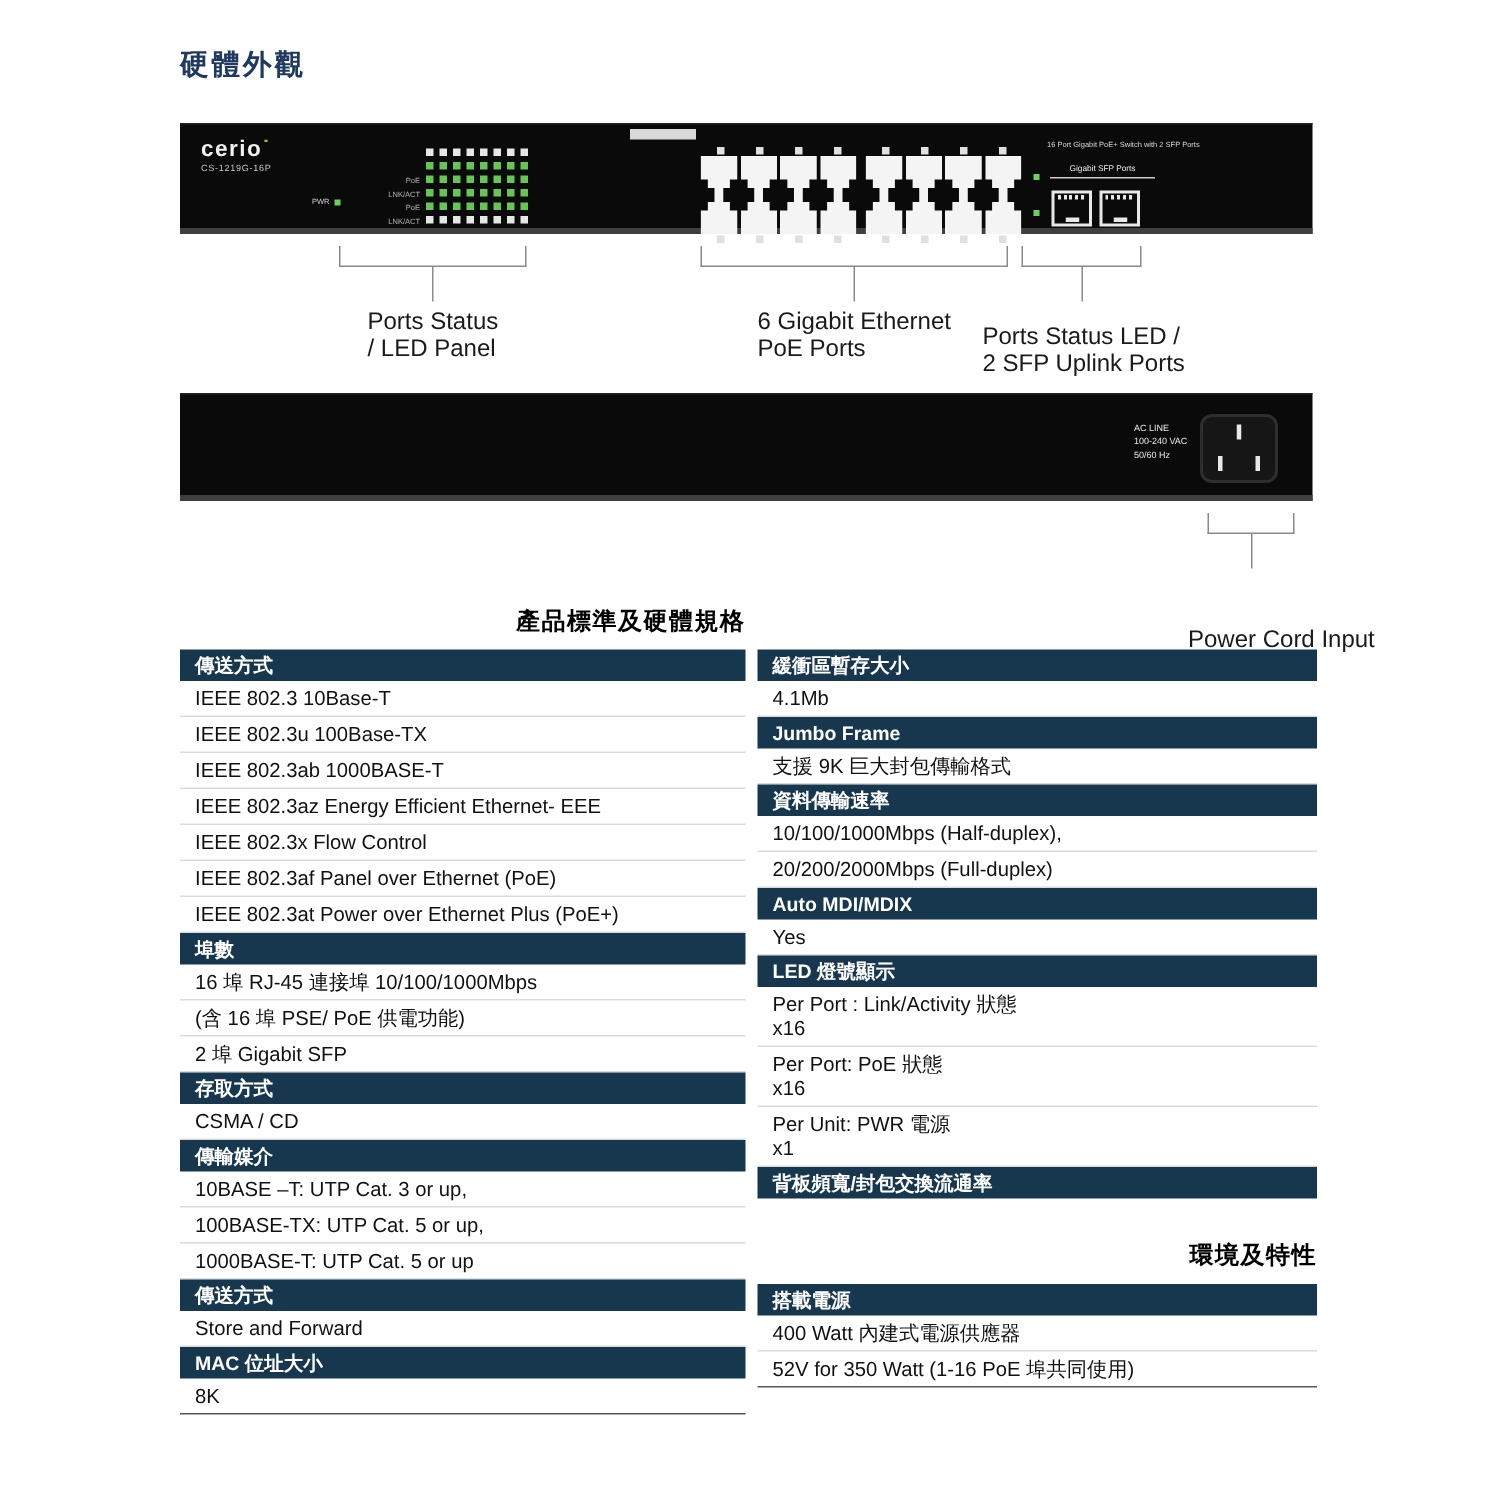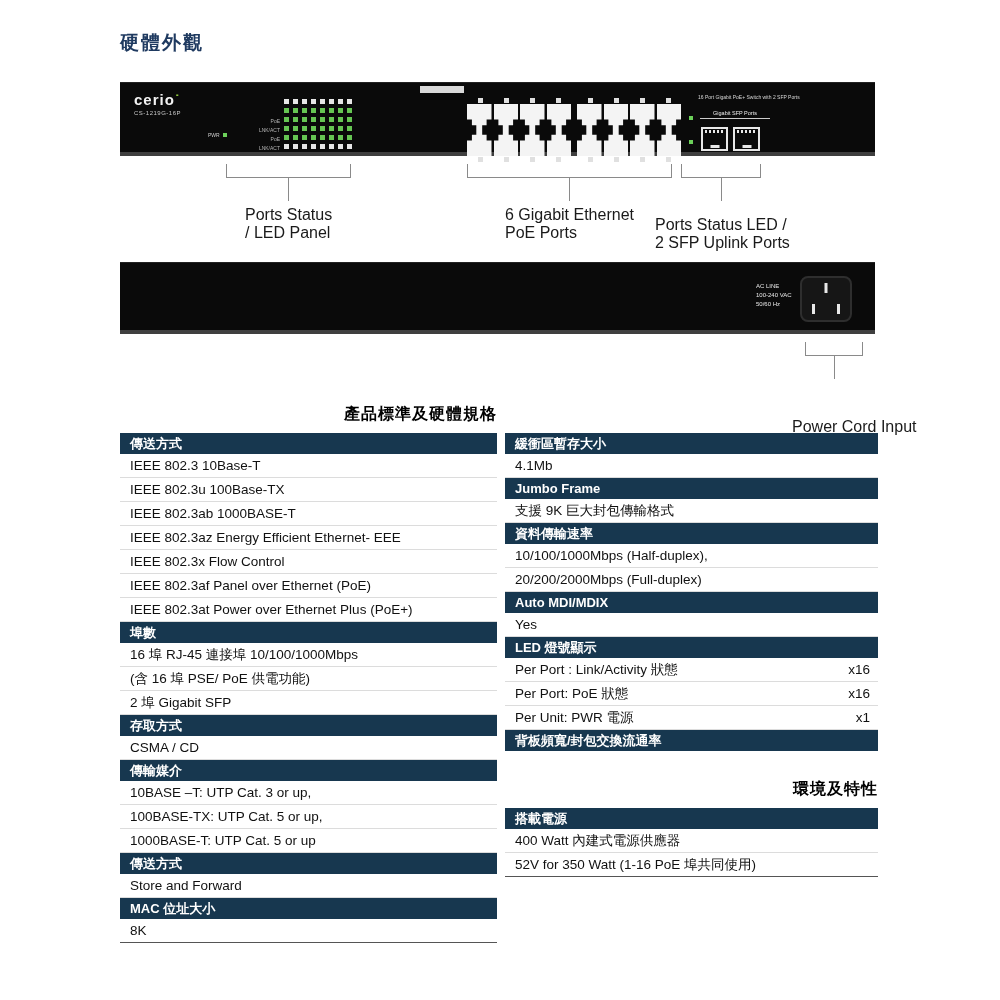--- a/index.html
+++ b/index.html
@@ -74,21 +74,21 @@
   
   .spec-col { position:absolute; }
   .col-left  { left:120px; top:404px; width:377px; }
   .col-right { left:505px; top:433px; width:373px; }
   .spec-title { text-align:right; font-size:16px; font-weight:bold; color:#000;
                 padding-bottom:8px; letter-spacing:1px; }
   .spec-header { background:#17374f; color:#ffffff; font-weight:bold; font-size:13px;
                  padding:3px 8px 3px 10px; line-height:15px; }
   .spec-row { font-size:13.5px; color:#111; padding:4px 8px 3px 10px; line-height:16px;
               border-bottom:1px solid #dcdcdc; }
-  .spec-row.kv { display:flex; justify-content:space-between; }
+  .spec-row.kv { display:flex; justify-content:space-between;flex-direction:column; }
   .strong-end { border-bottom:1px solid #555; }
   .env-title { margin-top:28px; }
 </style>
 </head>
 <body>
 
 <div class="page">
 
   <div class="page-title">硬體外觀</div>
 

